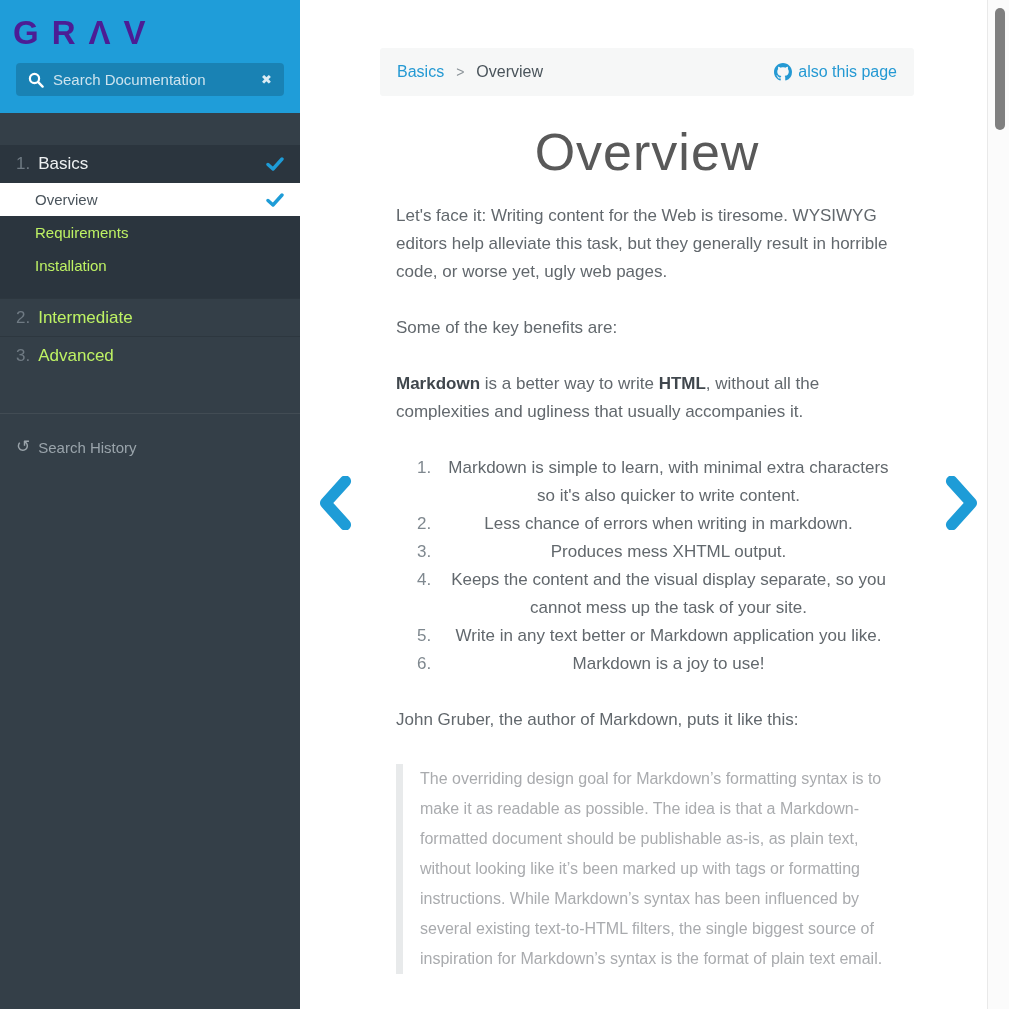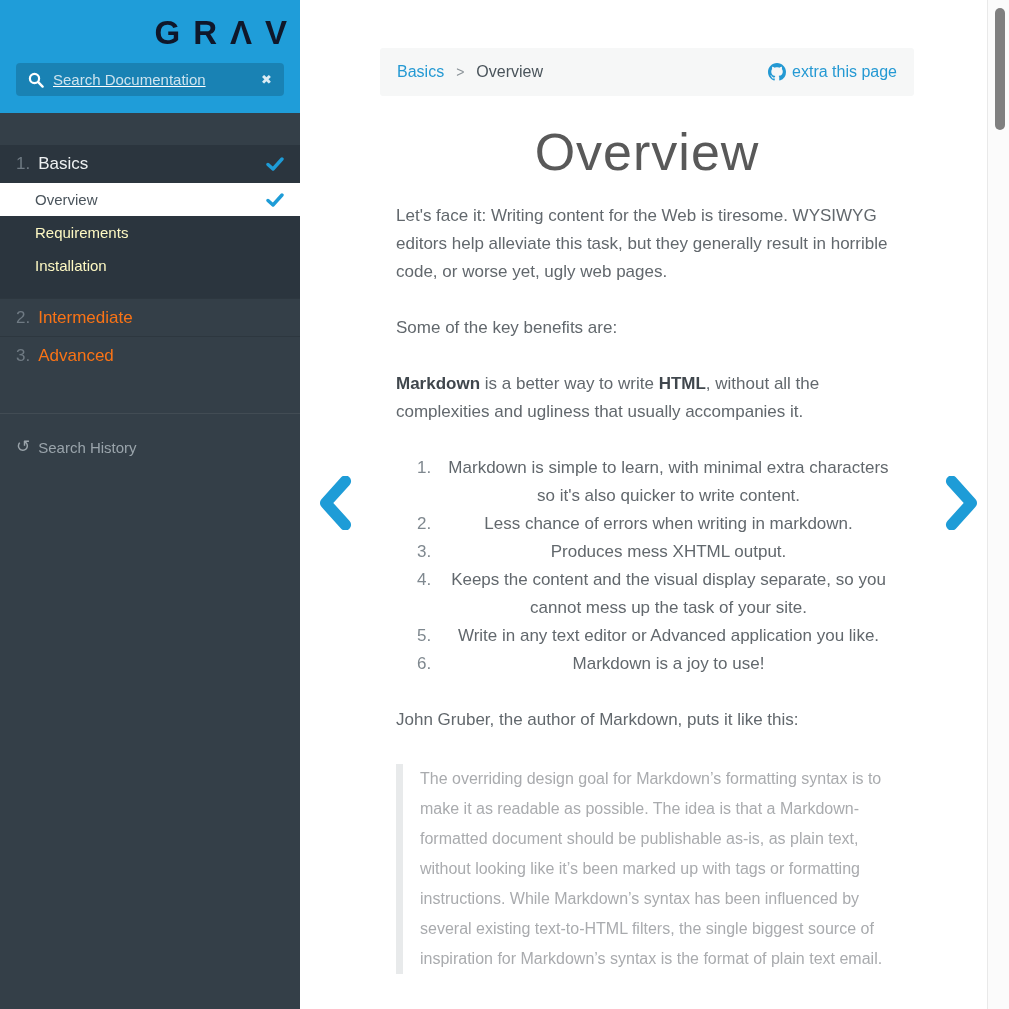--- a/index.html
+++ b/index.html
@@ -3,44 +3,44 @@
 <meta charset="utf-8">
 <style>
   * { margin:0; padding:0; box-sizing:border-box; }
   html,body { width:1009px; height:1009px; overflow:hidden; background:#fff;
     font-family:"Liberation Sans","DejaVu Sans",sans-serif; }
 
   
   .sidebar { position:absolute; left:0; top:0; width:300px; height:1009px;
     background:#343f48; }
   .side-header { height:113px; background:#1f9dd9; position:relative; }
-  .logo { position:absolute; top:14px; left:0; width:100%; text-align:right;
-    color:#0f172a; font-size:33px; font-weight:600; letter-spacing:13px;
+  .logo { position:absolute; top:14px; left:0; width:100%; text-align:left;
+    color:#4c1d95; font-size:33px; font-weight:600; letter-spacing:13px;
     text-indent:13px; cursor:pointer; }
   .searchbox { position:absolute; left:16px; right:16px; top:63px; height:33px;
     background:rgba(0,0,0,0.17); border-radius:4px; display:flex;
     align-items:center; padding:0 12px; }
   .searchbox svg { flex:0 0 auto; }
   .searchbox input { flex:1; background:transparent; border:none; outline:none;
     color:#fff; font-size:15px; margin-left:9px;
-    font-family:"Liberation Sans","DejaVu Sans",sans-serif;text-decoration:underline; }
+    font-family:"Liberation Sans","DejaVu Sans",sans-serif; }
   .searchbox input::placeholder { color:rgba(255,255,255,0.78); }
   .search-clear { color:rgba(255,255,255,0.85); font-size:13px; font-weight:bold;
     cursor:pointer; }
 
   .nav { margin-top:32px; }
   .chapter-block { background:#2b353e; padding-bottom:16px; }
   .chapter-row { height:38px; display:flex; align-items:center; padding:0 16px;
     cursor:pointer; font-size:17px; }
   .chapter-row.plain { background:transparent; border-top:1px solid rgba(0,0,0,0.12); }
   .chapter-num { color:#6f7a83; margin-right:8px; }
-  .chapter-label { color:#f97316; }
+  .chapter-label { color:#bef264; }
   .chapter-block .chapter-label { color:#eef1f2; }
   .nav-item { height:33px; display:flex; align-items:center;
-    padding:0 16px 0 35px; cursor:pointer; font-size:15px; color:#fef9c3; }
+    padding:0 16px 0 35px; cursor:pointer; font-size:15px; color:#bef264; }
   .nav-item.active { background:#fff; color:#4a545c; }
   .spacer { flex:1; }
   .check { display:flex; align-items:center; }
 
   .side-footer { position:absolute; left:0; right:0; top:413px;
     border-top:1px solid rgba(255,255,255,0.07); padding:24px 16px 0 16px; }
   .clear-history { color:#9aa4ab; font-size:15px; cursor:pointer;
     display:flex; align-items:center; }
   .history-icon { font-size:17px; margin-right:8px; margin-top:-2px; }
 
@@ -141,35 +141,35 @@
 </div>
 
 <div class="breadcrumb-bar">
   <span class="crumb-link">Basics</span>
   <span class="crumb-sep">&gt;</span>
   <span class="crumb-current">Overview</span>
   <span class="edit-link">
     <svg width="18" height="18" viewBox="0 0 16 16">
       <path fill="#2499d3" d="M8 0C3.58 0 0 3.58 0 8c0 3.54 2.29 6.53 5.47 7.59.4.07.55-.17.55-.38 0-.19-.01-.82-.01-1.49-2.01.37-2.53-.49-2.69-.94-.09-.23-.48-.94-.82-1.13-.28-.15-.68-.52-.01-.53.63-.01 1.08.58 1.23.82.72 1.21 1.87.87 2.33.66.07-.52.28-.87.51-1.07-1.78-.2-3.64-.89-3.64-3.95 0-.87.31-1.59.82-2.15-.08-.2-.36-1.02.08-2.12 0 0 .67-.21 2.2.82.64-.18 1.32-.27 2-.27.68 0 1.36.09 2 .27 1.53-1.04 2.2-.82 2.2-.82.44 1.1.16 1.92.08 2.12.51.56.82 1.27.82 2.15 0 3.07-1.87 3.75-3.65 3.95.29.25.54.73.54 1.48 0 1.07-.01 1.93-.01 2.2 0 .21.15.46.55.38A8.012 8.012 0 0 0 16 8c0-4.42-3.58-8-8-8z"></path>
     </svg>
-    <span>extra this page</span>
+    <span>also this page</span>
   </span>
 </div>
 
 <div class="article">
   <h1>Overview</h1>
   <p>Let's face it: Writing content for the Web is tiresome. WYSIWYG editors help alleviate this task, but they generally result in horrible code, or worse yet, ugly web pages.</p>
   <p>Some of the key benefits are:</p>
   <p><b>Markdown</b><span> is a better way to write </span><b>HTML</b><span>, without all the complexities and ugliness that usually accompanies it.</span></p>
   <ol>
     <li>Markdown is simple to learn, with minimal extra characters so it's also quicker to write content.</li>
     <li>Less chance of errors when writing in markdown.</li>
     <li>Produces mess XHTML output.</li>
     <li>Keeps the content and the visual display separate, so you cannot mess up the task of your site.</li>
-    <li>Write in any text editor or Advanced application you like.</li>
+    <li>Write in any text better or Markdown application you like.</li>
     <li>Markdown is a joy to use!</li>
   </ol>
   <p>John Gruber, the author of Markdown, puts it like this:</p>
   <blockquote>The overriding design goal for Markdown’s formatting syntax is to make it as readable as possible. The idea is that a Markdown-formatted document should be publishable as-is, as plain text, without looking like it’s been marked up with tags or formatting instructions. While Markdown’s syntax has been influenced by several existing text-to-HTML filters, the single biggest source of inspiration for Markdown’s syntax is the format of plain text email.</blockquote>
 </div>
 
 <div class="nav-arrow prev">
   <svg width="38" height="54" viewBox="0 0 34 52">
     <polyline points="27,5 8,26 27,47" fill="none" stroke="#1e9cd7" stroke-width="11" stroke-linecap="round" stroke-linejoin="round"></polyline>
   </svg>

